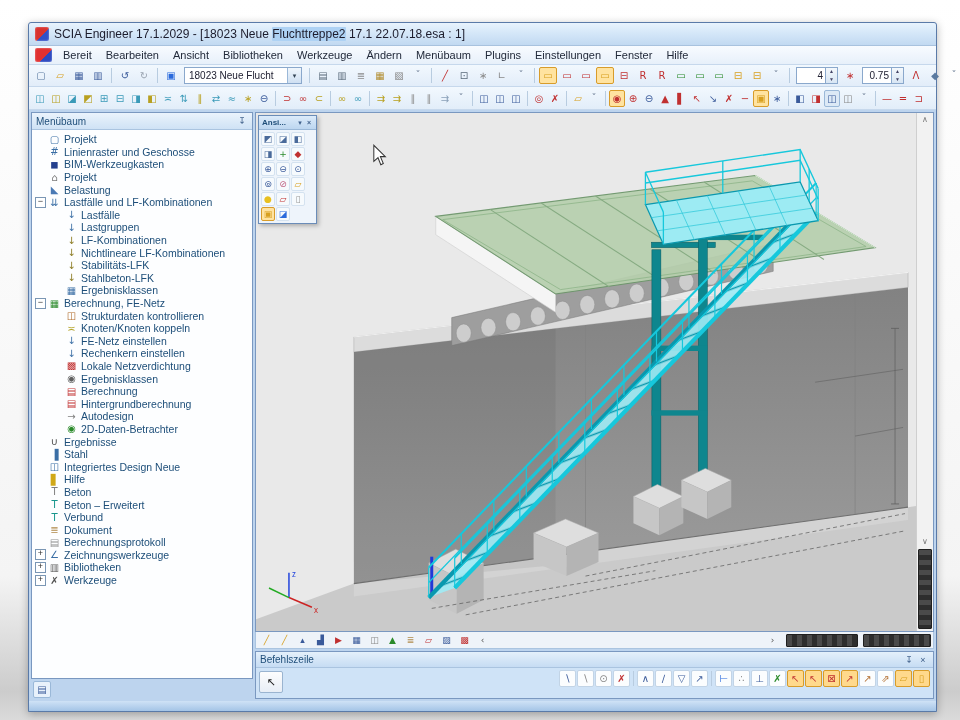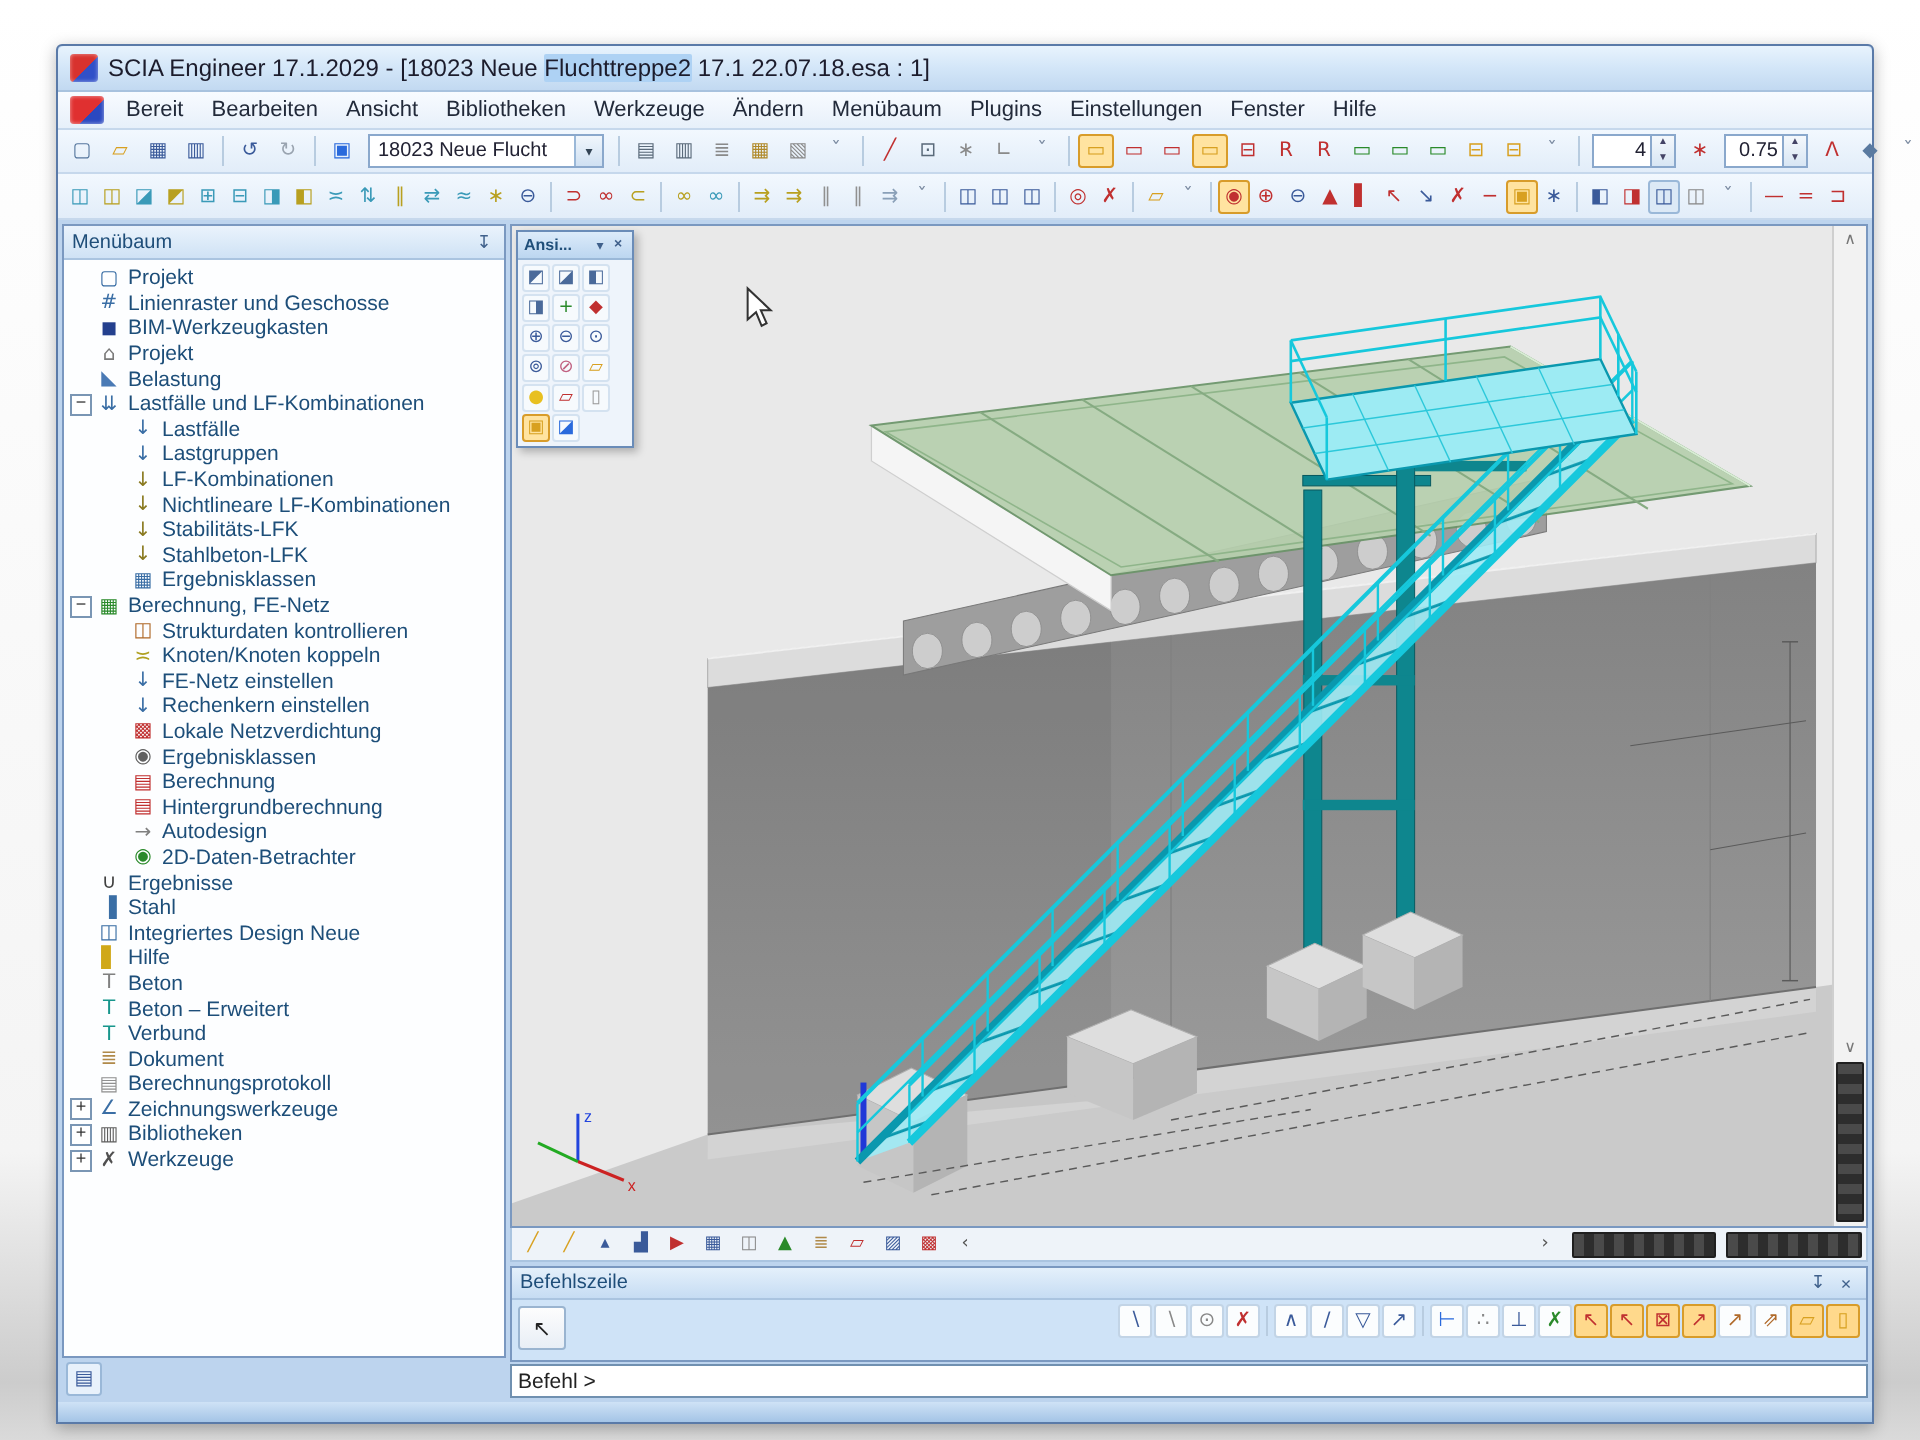--- a/index.html
+++ b/index.html
@@ -1036,24 +1036,19 @@
               <span class="tbi active">
                 <span class="g" style="color: rgb(216, 160, 32);">▱</span>
               </span>
               <span class="tbi active">
                 <span class="g" style="color: rgb(216, 160, 32);">▯</span>
               </span>
             </span>
         </div>
       </div>
 
-      <div class="inputrow">
-        <div class="cmdinput">
-          <span>Befehl &gt;</span>
-        </div>
-      </div>
 
     </div>
   </div>
 
   <div class="winbottom"></div>
 
 </div>
 
 </body></html>

